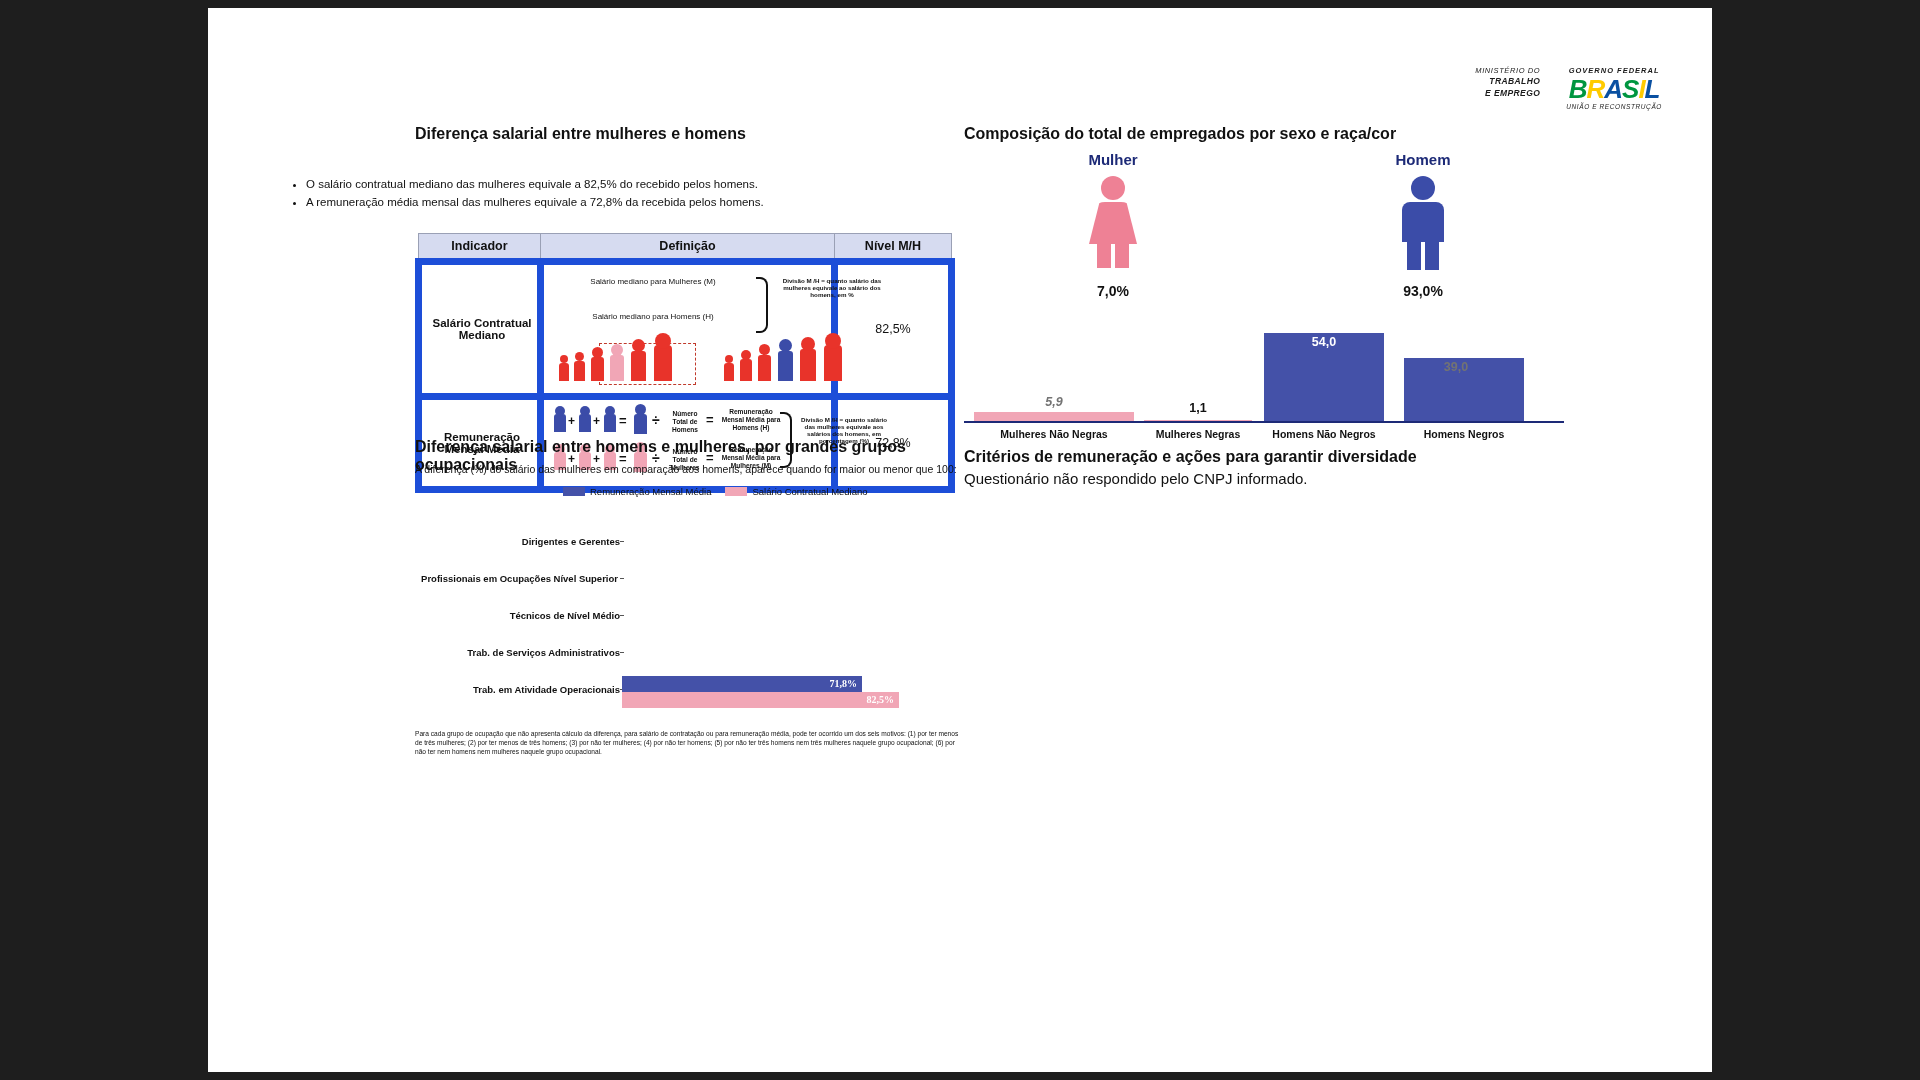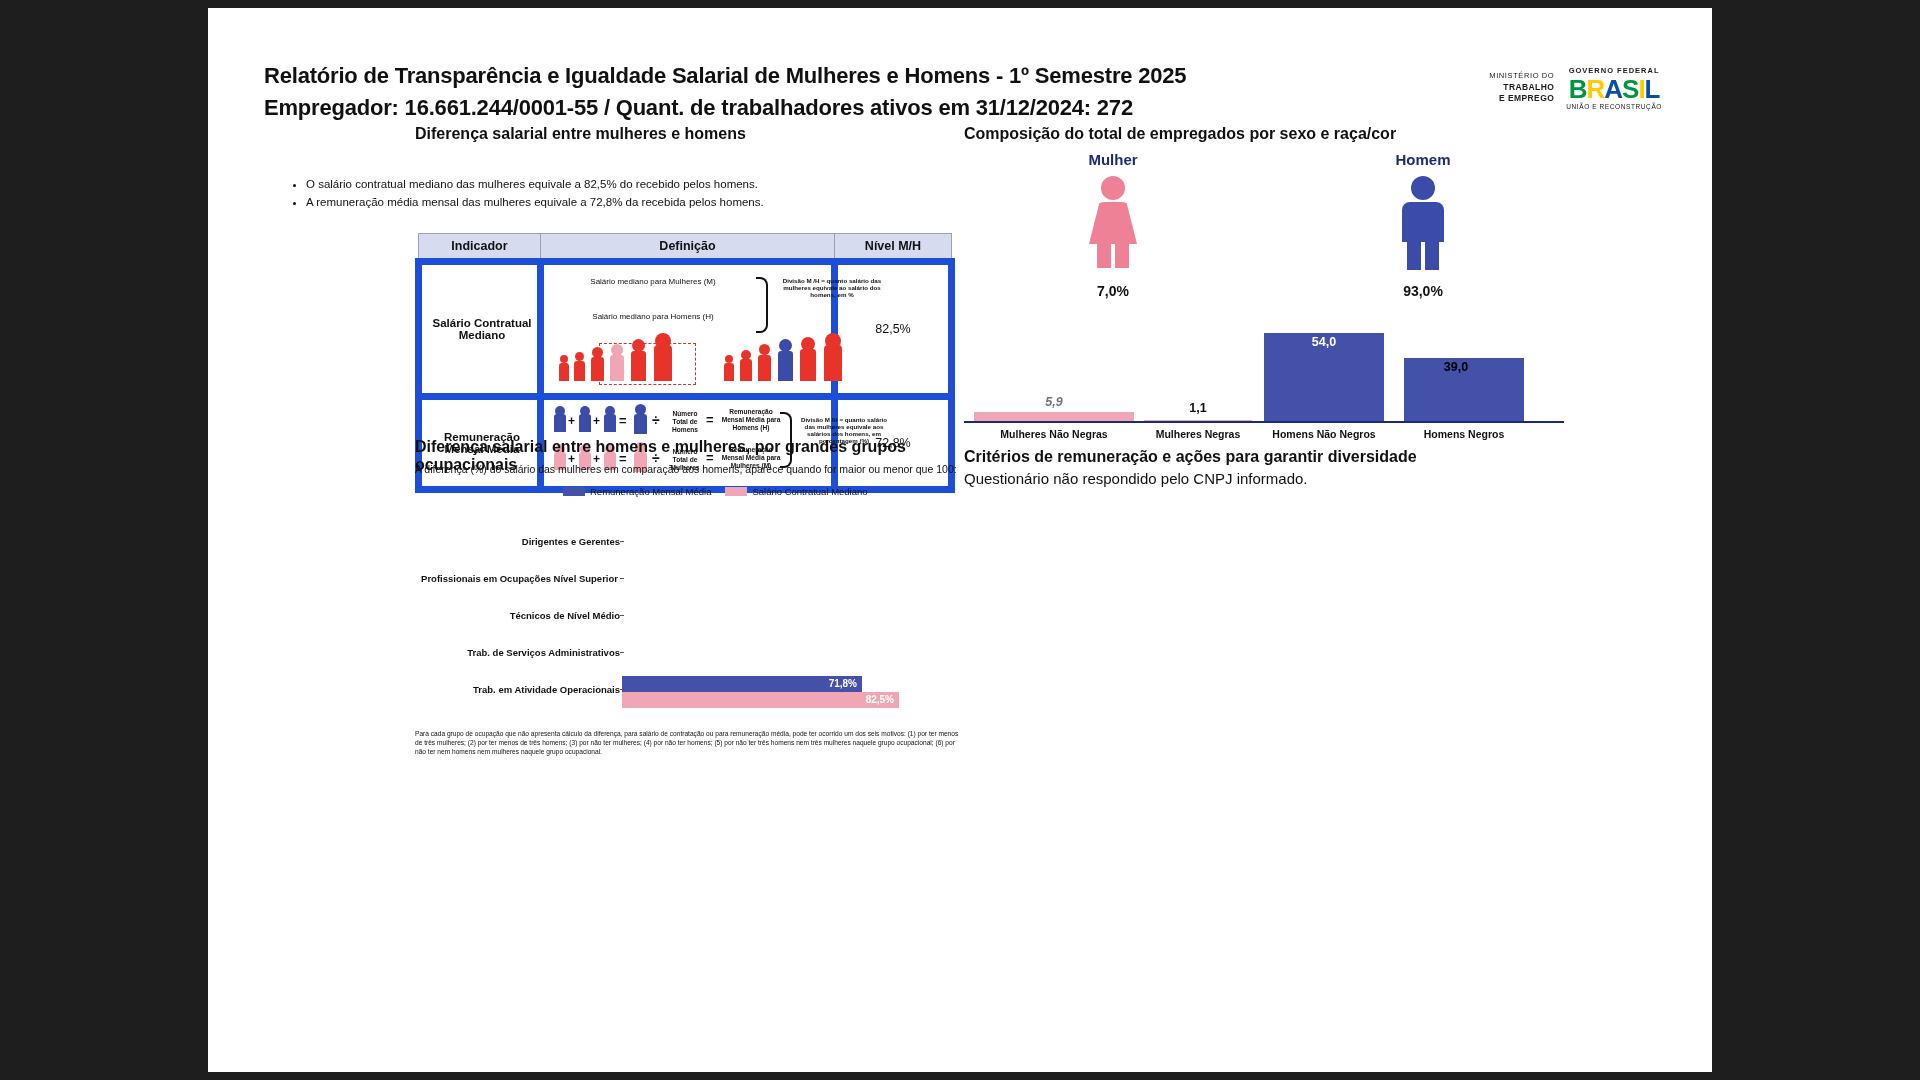--- a/index.html
+++ b/index.html
@@ -31,22 +31,22 @@
     font-weight: bold;
     color: #111;
     letter-spacing: -0.2px;
     line-height: 1.45;
   }
   .logos {
     position: absolute;
     right: 50px;
     top: 58px;
     display: flex;
-    align-items: center;
-    gap: 12px;
+    gap: 26px;
+    font-style: italic;
   }
   .min-logo {
     font-size: 8.5px;
     font-weight: bold;
     color: #1b1b1b;
     line-height: 1.35;
     text-align: right;
     letter-spacing: 0.4px;
   }
   .min-logo .small { font-weight: normal; font-size: 7.5px; letter-spacing: 0.6px;}
@@ -154,21 +154,21 @@
   .legend {
     position: absolute; left: 355px; top: 478px;
     display: flex; gap: 14px; align-items: center;
     font-size: 9.5px; color: #111;
   }
   .legend .sw { display: inline-block; width: 22px; height: 9px; margin-right: 5px; vertical-align: -1px; }
   .occ-row-label {
     position: absolute; right: 0; font-size: 9.5px; font-weight: bold;
     color: #111; text-align: right; white-space: nowrap; margin-left: 44px;
   }
-  .occ-bar { position: absolute; height: 16px; }
+  .occ-bar { position: absolute; height: 16px; font-family: Liberation Serif, serif; }
   .occ-val {
     position: absolute; right: 5px; font-size: 10px; font-weight: bold; color: #fff;
     line-height: 15px;
   }
   .tick { position: absolute; width: 4px; height: 1px; background: #555; }
   .footnote {
     position: absolute; left: 207px; top: 722px; width: 545px;
     font-size: 6.6px; color: #111; line-height: 1.35;
   }
   .fonte {
@@ -177,24 +177,20 @@
   }
   .crit-text {
     position: absolute; left: 756px; top: 450px; font-size: 15px; color: #111;
   }
 </style>
 </head>
 <body>
 
 <div class="page">
 
-  <div class="header">
-    <div class="title-line">Relatório de Transparência e Igualdade Salarial de Mulheres e Homens - 1º Semestre 2025</div>
-    <div class="title-line">Empregador: 16.661.244/0001-55     /     Quant. de trabalhadores ativos em 31/12/2024: 272</div>
-  </div>
 
   <div class="logos">
     <div class="min-logo">
       <div class="small">MINISTÉRIO DO</div>
       <div>TRABALHO</div>
       <div>E EMPREGO</div>
     </div>
     <div class="gov-logo">
       <div class="gov-top">GOVERNO FEDERAL</div>
       <div class="gov-brasil">
@@ -334,21 +330,21 @@
     <div class="bar" style="left:0px; width:160px; height:11px; background:#f1a6b6;"></div>
     <div class="bar-val" style="left:0px; width:160px; bottom:14px; color:#737373;font-style:italic;">5,9</div>
 
     <div class="bar" style="left:170px; width:108px; height:3px; background:#f1a6b6;"></div>
     <div class="bar-val" style="left:170px; width:108px; bottom:8px; color:#111;">1,1</div>
 
     <div class="bar" style="left:290px; width:120px; height:90px; background:#4451a8;"></div>
     <div class="bar-val" style="left:290px; width:120px; bottom:74px; color:#fff;">54,0</div>
 
     <div class="bar" style="left:430px; width:120px; height:65px; background:#4451a8;"></div>
-    <div class="bar-val" style="left:430px; width:104px; bottom:49px; color:#000000;">39,0</div>
+    <div class="bar-val" style="left:430px; width:104px; bottom:49px; color:#737373;">39,0</div>
   </div>
   <div class="axis"></div>
   <div class="bar-cat" style="left:766px; top:420px; width:160px;">Mulheres Não Negras</div>
   <div class="bar-cat" style="left:936px; top:420px; width:108px;">Mulheres Negras</div>
   <div class="bar-cat" style="left:1056px; top:420px; width:120px;">Homens Não Negros</div>
   <div class="bar-cat" style="left:1196px; top:420px; width:120px;">Homens Negros</div>
 
   <div class="sec-h" style="left:756px; top:440px;">Critérios de remuneração e ações para garantir diversidade</div>
   <div class="crit-text" style="top:462px;">Questionário não respondido pelo CNPJ informado.</div>
 

